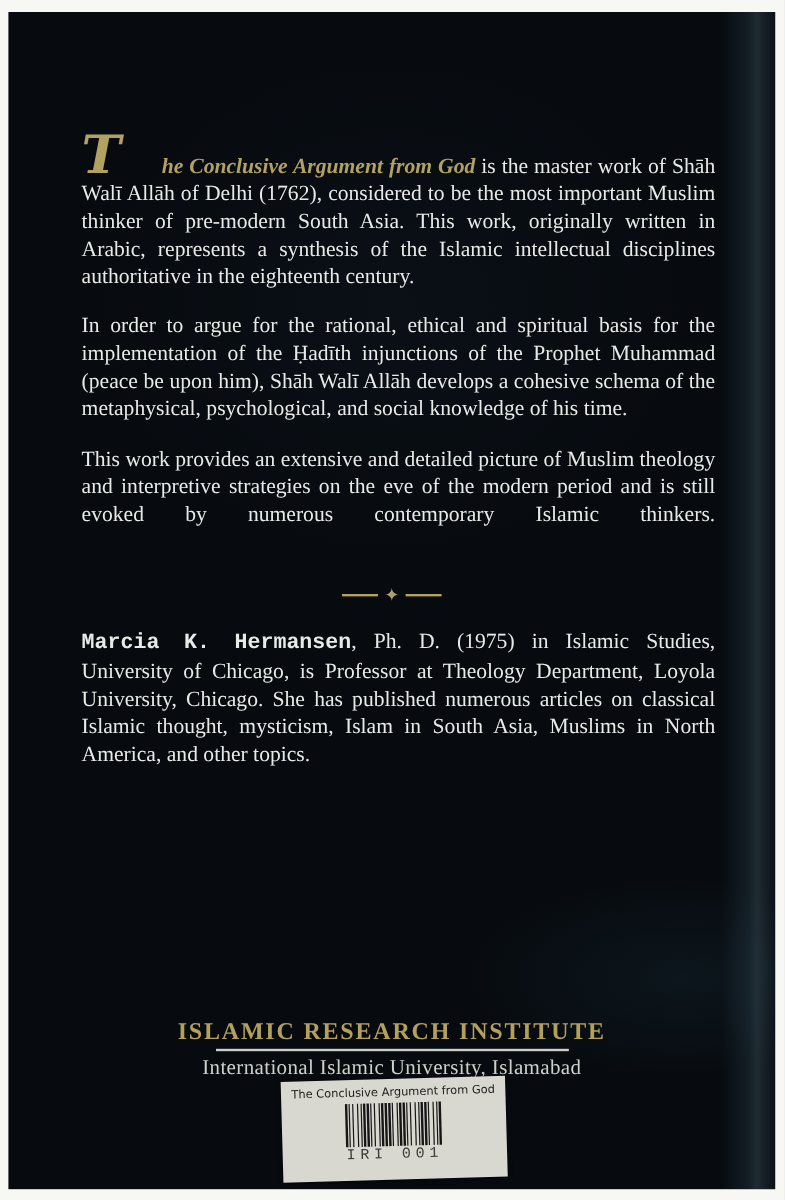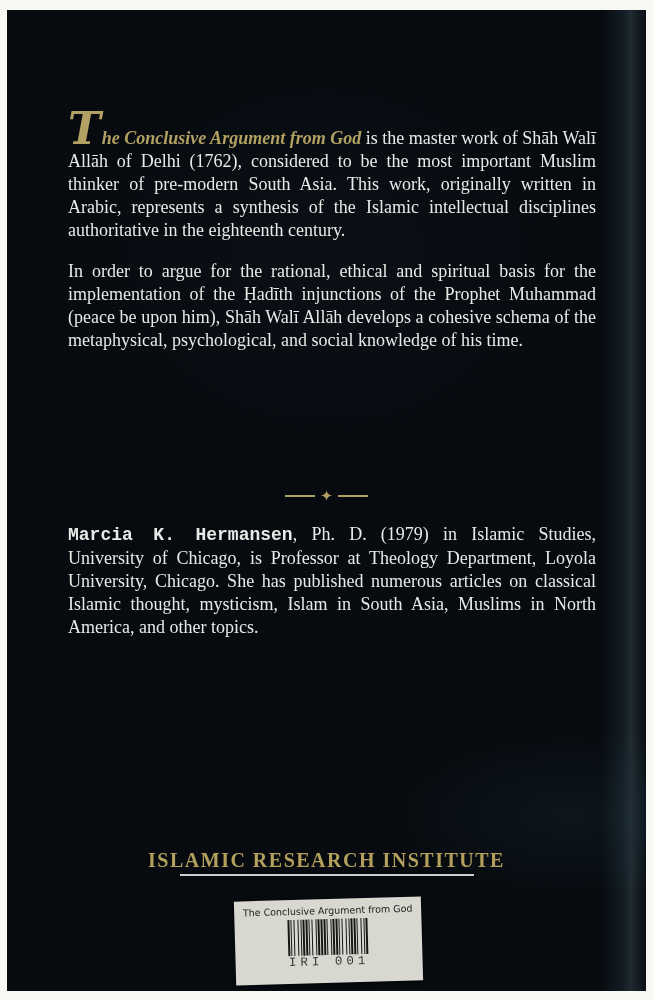--- a/index.html
+++ b/index.html
@@ -39,20 +39,21 @@
     font-weight: bold;
     font-size: 44px;
     line-height: 0;
     color: #b3a163;
     padding-right: 1px;
   }
   .title-gold {
     color: #b3a163;
     font-style: italic;
     font-weight: bold;
+    margin-left: 33px;
   }
   .bio-name { font-weight: bold; font-family: Liberation Mono, monospace; }
   .divider {
     position: absolute;
     top: 477px; left: 0; right: 0;
     height: 18px;
     display: flex;
     align-items: center;
     justify-content: center;
     gap: 5px;
@@ -118,32 +119,34 @@
 </head>
 <body>
 
 <div class="page">
   <div class="cover">
 
     <p class="para para1"><span class="dropcap">T</span><span class="title-gold">he Conclusive Argument from God</span><span> is the master work of Shāh Walī Allāh of Delhi (1762), considered to be the most important Muslim thinker of pre-modern South Asia. This work, originally written in Arabic, represents a synthesis of the Islamic intellectual disciplines authoritative in the eighteenth century.</span></p>
 
     <p class="para para2">In order to argue for the rational, ethical and spiritual basis for the implementation of the Ḥadīth injunctions of the Prophet Muhammad (peace be upon him), Shāh Walī Allāh develops a cohesive schema of the metaphysical, psychological, and social knowledge of his time.</p>
 
+    <p class="para para3">This work provides an extensive and detailed picture of Muslim theology and interpretive strategies on the eve of the modern period and is still evoked by numerous contemporary Islamic thinkers.</p>
 
     <div class="divider">
       <span class="dline"></span>
       <span class="diamond">✦</span>
       <span class="dline"></span>
     </div>
 
-    <p class="para bio"><span class="bio-name">Marcia K. Hermansen</span><span>, Ph. D. (1979) in Islamic Studies, University of Chicago, is Professor at Theology Department, Loyola University, Chicago. She has published numerous articles on classical Islamic thought, mysticism, Islam in South Asia, Muslims in North America, and other topics.</span></p>
+    <p class="para bio"><span class="bio-name">Marcia K. Hermansen</span><span>, Ph. D. (1975) in Islamic Studies, University of Chicago, is Professor at Theology Department, Loyola University, Chicago. She has published numerous articles on classical Islamic thought, mysticism, Islam in South Asia, Muslims in North America, and other topics.</span></p>
 
     <div class="publisher">
       <div class="pub-name">ISLAMIC RESEARCH INSTITUTE</div>
       <div class="pub-rule"></div>
+      <div class="pub-sub">International Islamic University, Islamabad</div>
     </div>
 
     <div class="sticker">
       <div class="sticker-title">The Conclusive Argument from God</div>
       <div class="barcode">
           <i class="bar" style="width: 2px;"></i>
           <i class="gap" style="width: 1px;"></i>
           <i class="bar" style="width: 1px;"></i>
           <i class="gap" style="width: 2px;"></i>
           <i class="bar" style="width: 1px;"></i>

